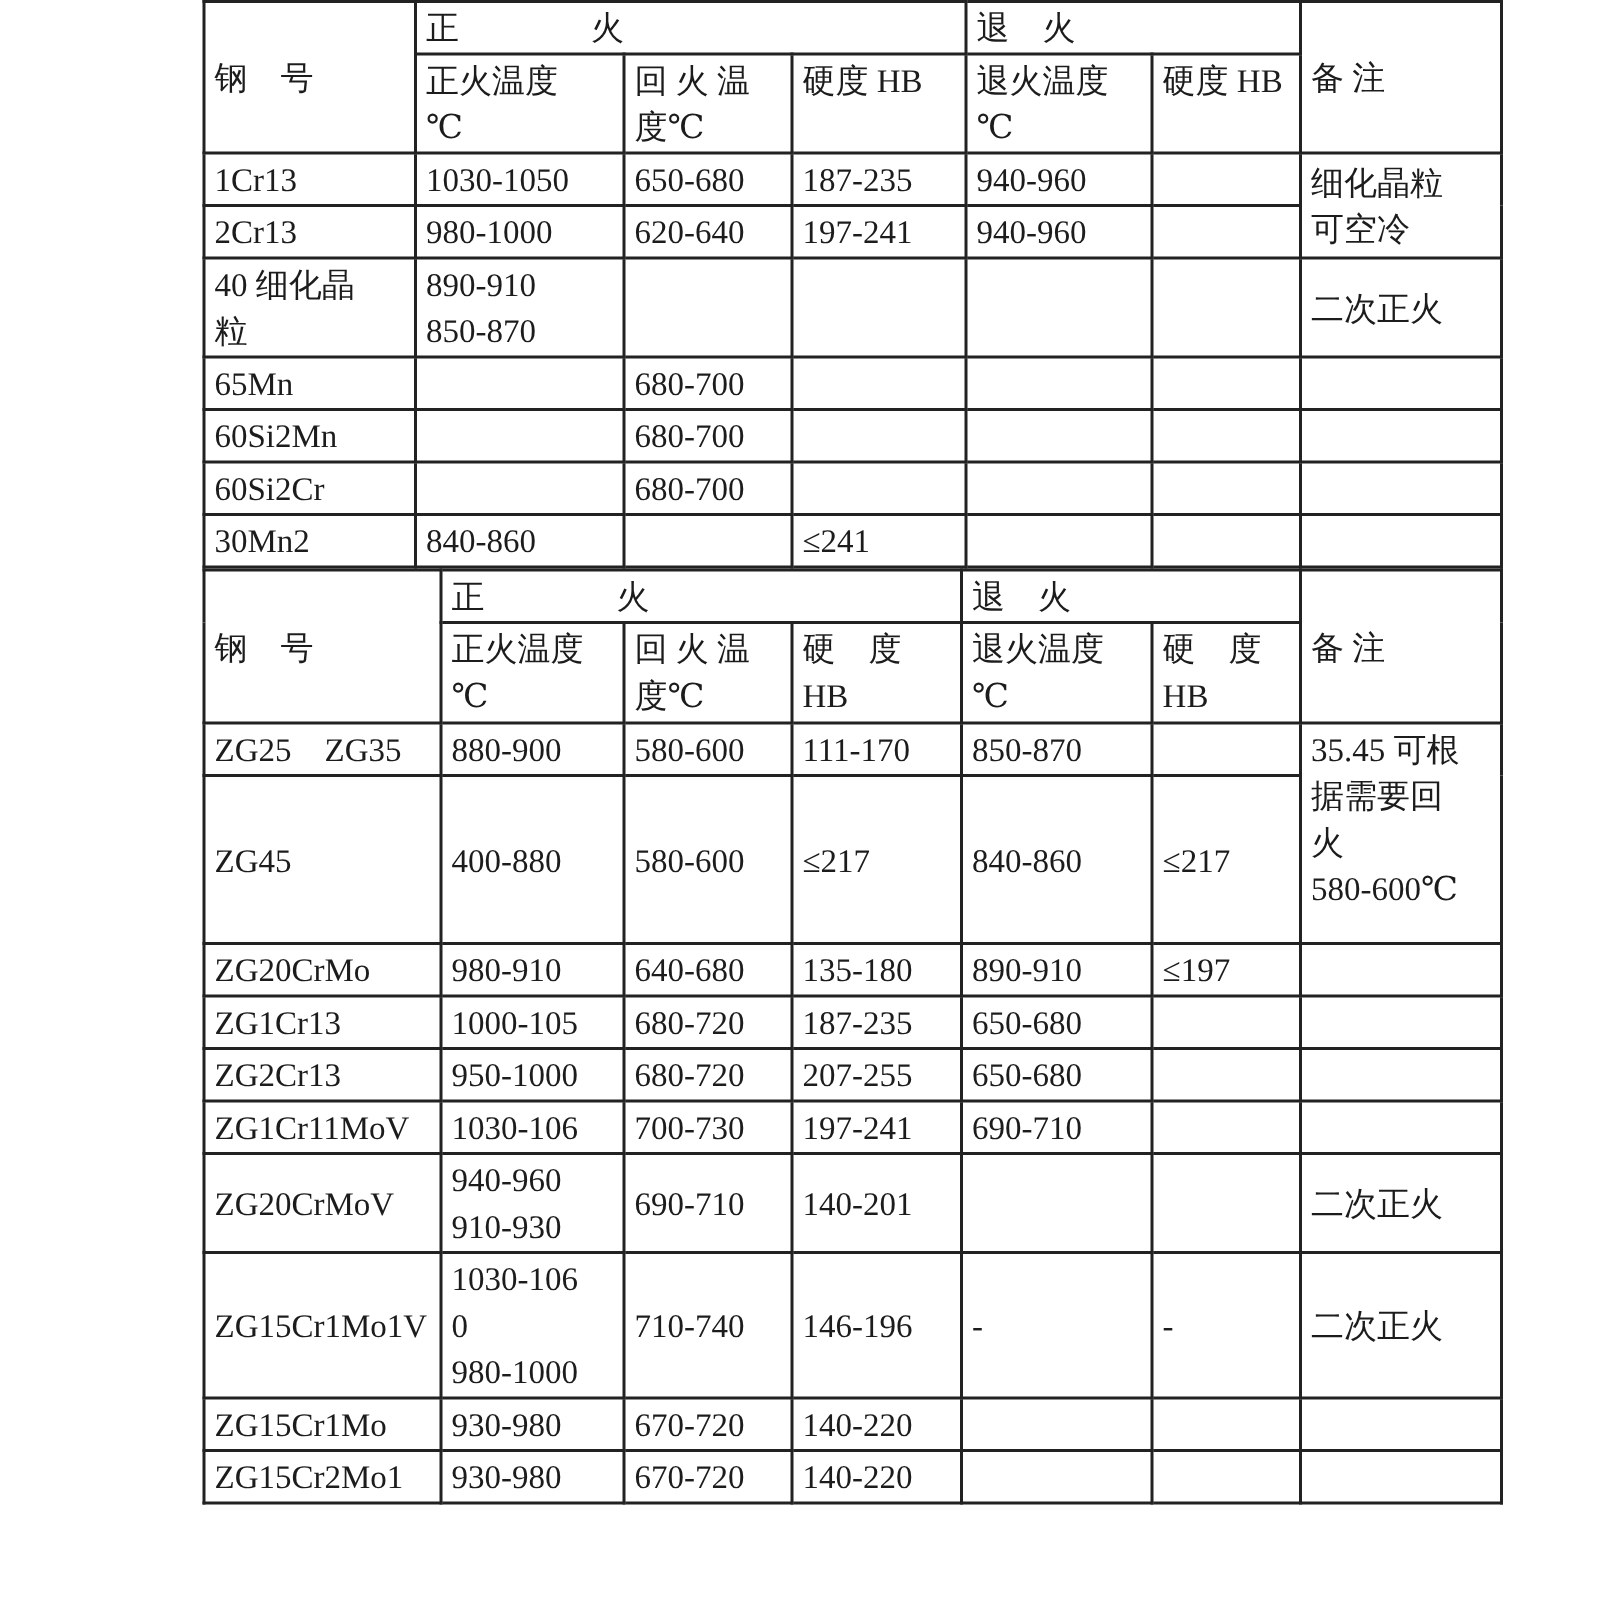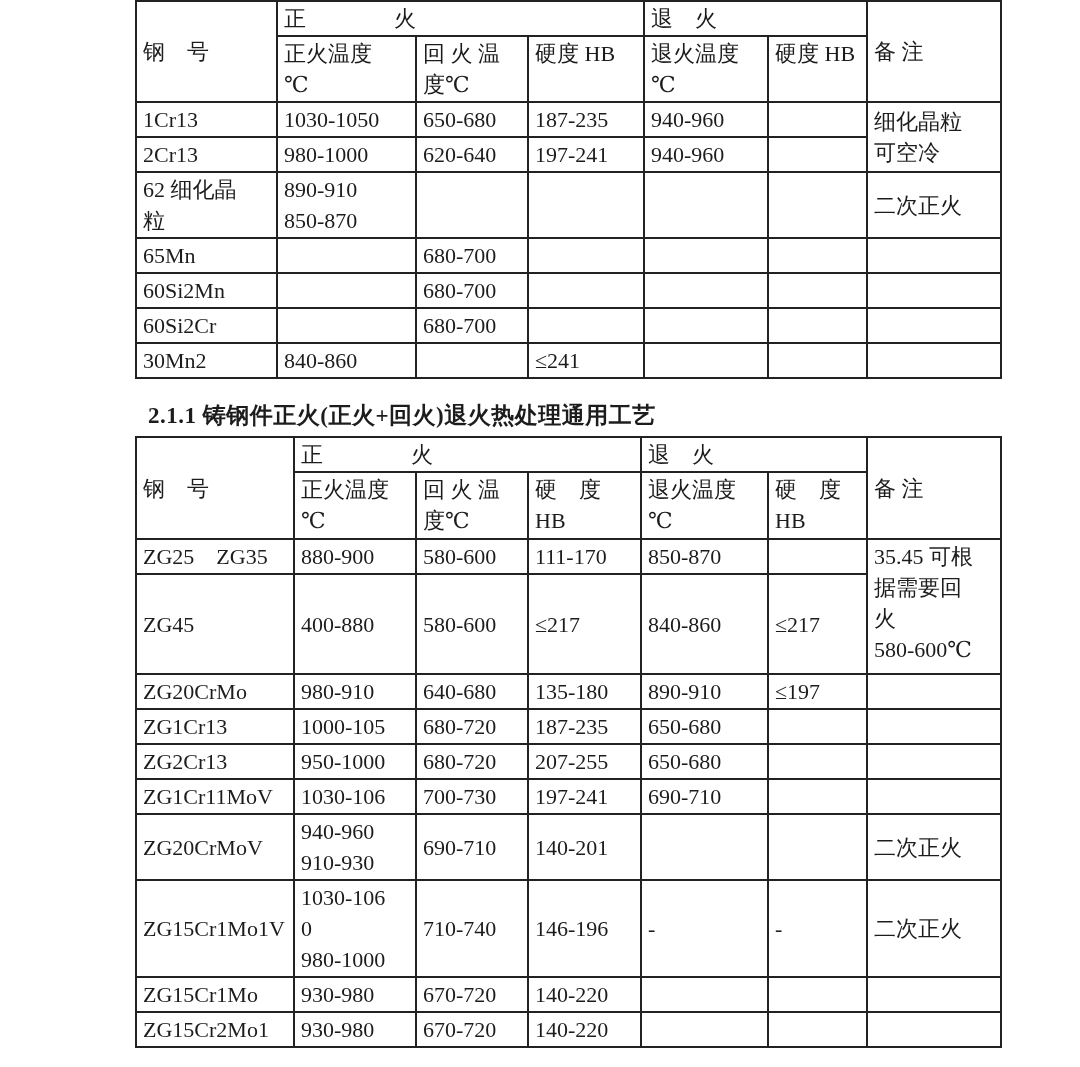--- a/index.html
+++ b/index.html
@@ -81,21 +81,21 @@
     </tr>
     <tr style="height:33px">
       <td>2Cr13</td>
       <td>980-1000</td>
       <td>620-640</td>
       <td>197-241</td>
       <td>940-960</td>
       <td></td>
     </tr>
     <tr style="height:66px">
-      <td>62 细化晶
+      <td>40 细化晶
 粒</td>
       <td>890-910
 850-870</td>
       <td></td>
       <td></td>
       <td></td>
       <td></td>
       <td>二次正火</td>
     </tr>
     <tr style="height:33px">
@@ -130,21 +130,20 @@
       <td>840-860</td>
       <td></td>
       <td>≤241</td>
       <td></td>
       <td></td>
       <td></td>
     </tr>
   </tbody>
     </table>
 
-  <div class="section-heading">2.1.1 铸钢件正火(正火+回火)退火热处理通用工艺</div>
 
   <table class="tbl">
     <colgroup>
       <col style="width:158px">
         <col style="width:122px">
         <col style="width:112px">
       <col style="width:113px">
         <col style="width:127px">
         <col style="width:99px">
       <col style="width:134px">
@@ -173,21 +172,21 @@
       <td>880-900</td>
       <td>580-600</td>
       <td>111-170</td>
       <td>850-870</td>
       <td></td>
       <td rowspan="2" class="va-top">35.45 可根
 据需要回
 火
 580-600℃</td>
     </tr>
-    <tr style="height:100px">
+    <tr style="height:112px">
       <td>ZG45</td>
       <td>400-880</td>
       <td>580-600</td>
       <td>≤217</td>
       <td>840-860</td>
       <td>≤217</td>
     </tr>
     <tr style="height:33px">
       <td>ZG20CrMo</td>
       <td>980-910</td>

